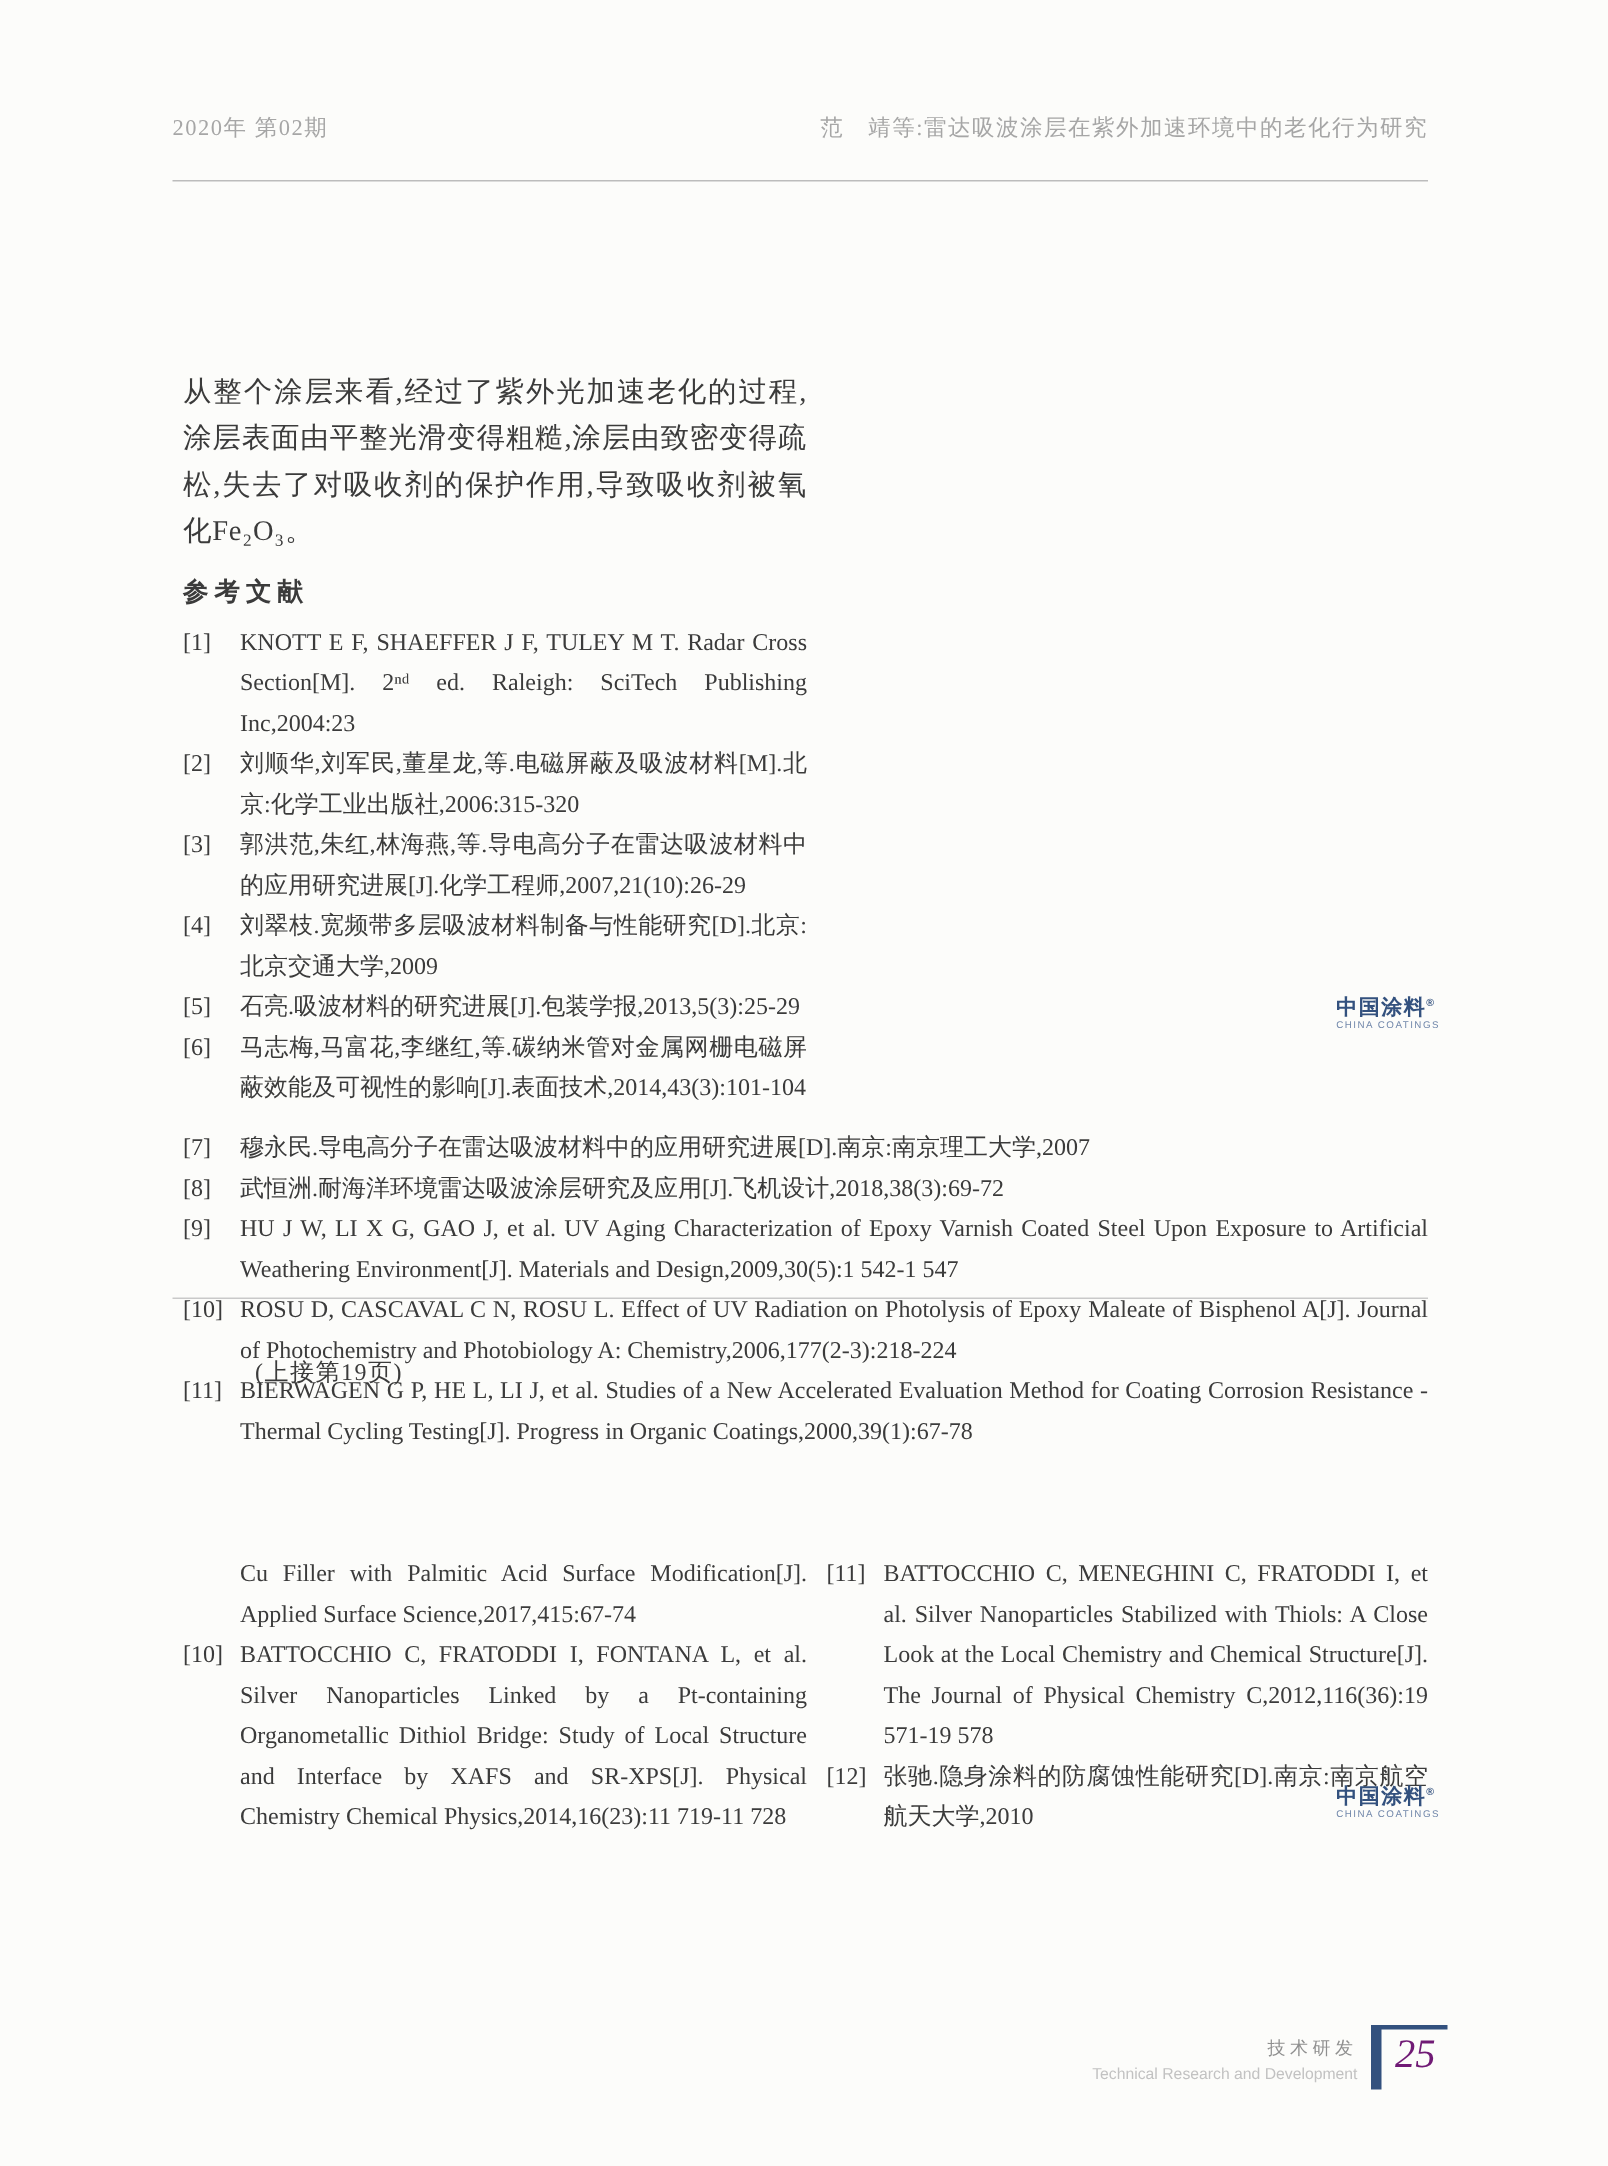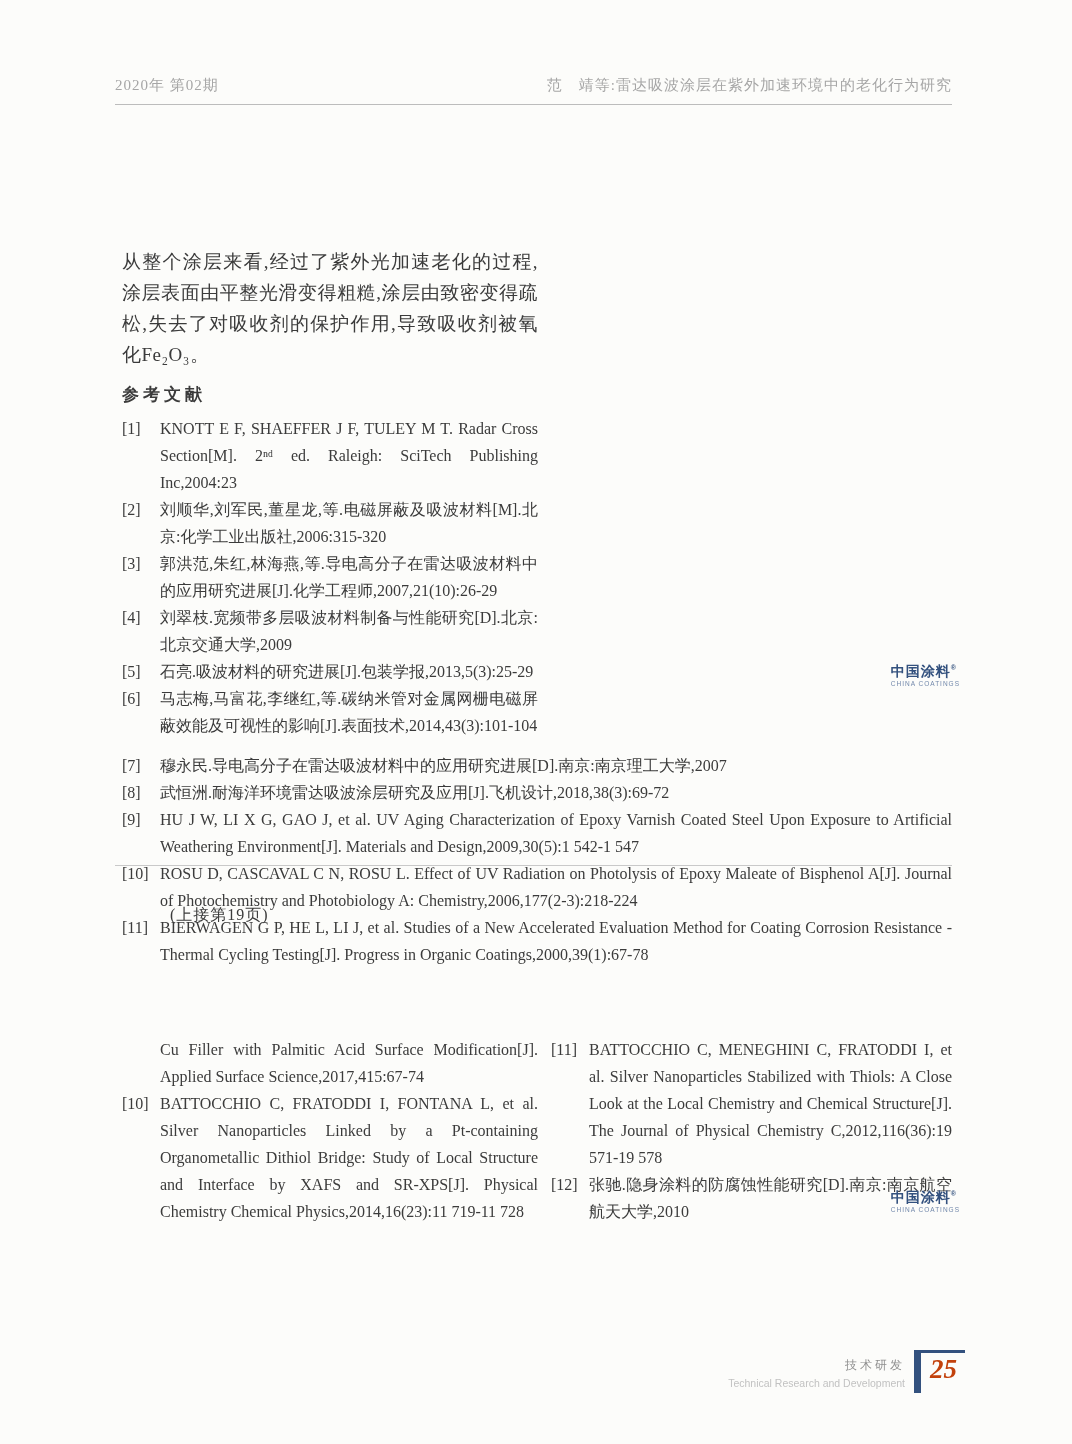--- a/index.html
+++ b/index.html
@@ -15,21 +15,21 @@
   }
 
   
   .page-header {
     position: absolute;
     left: 115px; right: 120px; top: 76px;
     display: flex;
     justify-content: space-between;
     align-items: flex-end;
     border-bottom: 1px solid #bcbcbc;
-    padding-bottom: 9px;
+    padding-bottom: 25px;
     color: #a6a6a6;
     font-size: 15px;
     letter-spacing: 1px;
   }
 
   
   .section-top {
     position: absolute;
     left: 122px; right: 120px; top: 246px;
     display: flex;
@@ -125,23 +125,22 @@
   }
   .pagenum-box {
     border-top: 3px solid #33517e;
     border-left: 7px solid #33517e;
     padding: 1px 8px 8px 9px;
     min-width: 46px;
   }
   .pagenum {
     font-style: italic;
     font-size: 27px;
-    color: #c2410c;
+    color: #701a75;
     font-family: "Liberation Serif", serif;
-    font-weight: bold;
   }
 </style>
 </head>
 <body>
 
 <div class="page-header">
   <span>2020年 第02期</span>
   <span>范　靖等:雷达吸波涂层在紫外加速环境中的老化行为研究</span>
 </div>
 

